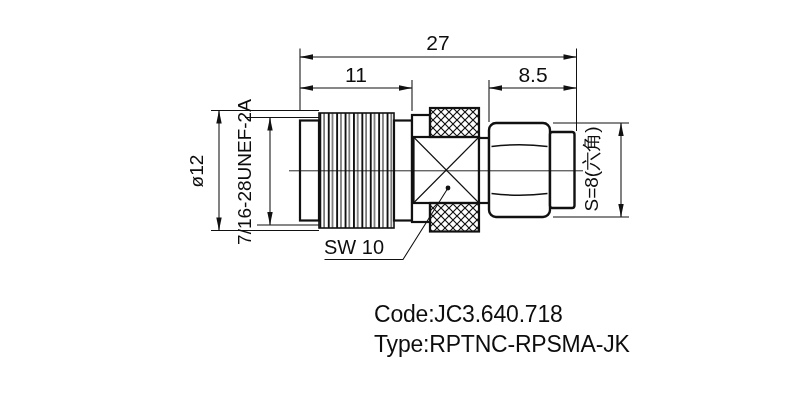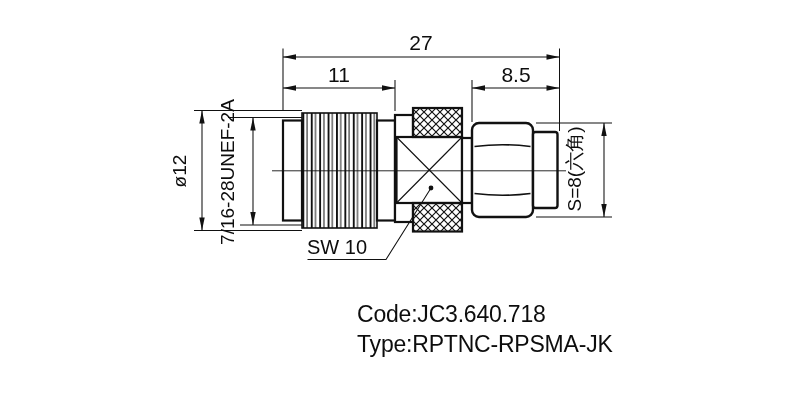--- a/index.html
+++ b/index.html
@@ -7,20 +7,21 @@
     padding: 0;
     background: #ffffff;
   }
   .canvas {
     position: relative;
     width: 764px;
     height: 400px;
     background: #ffffff;
     overflow: hidden;
     font-family: "Liberation Sans", "DejaVu Sans", sans-serif;
+    margin-left: 17px;
   }
   svg text {
     font-family: "Liberation Sans", "DejaVu Sans", sans-serif;
     fill: #0d0d0d;
   }
   .dim-text  { font-size: 21px; }
   .side-text { font-size: 19px; }
   .sw-text   { font-size: 20px; }
   .note-text { font-size: 23px; letter-spacing: -0.2px; }
   .part      { stroke: #111; fill: #fff; }

